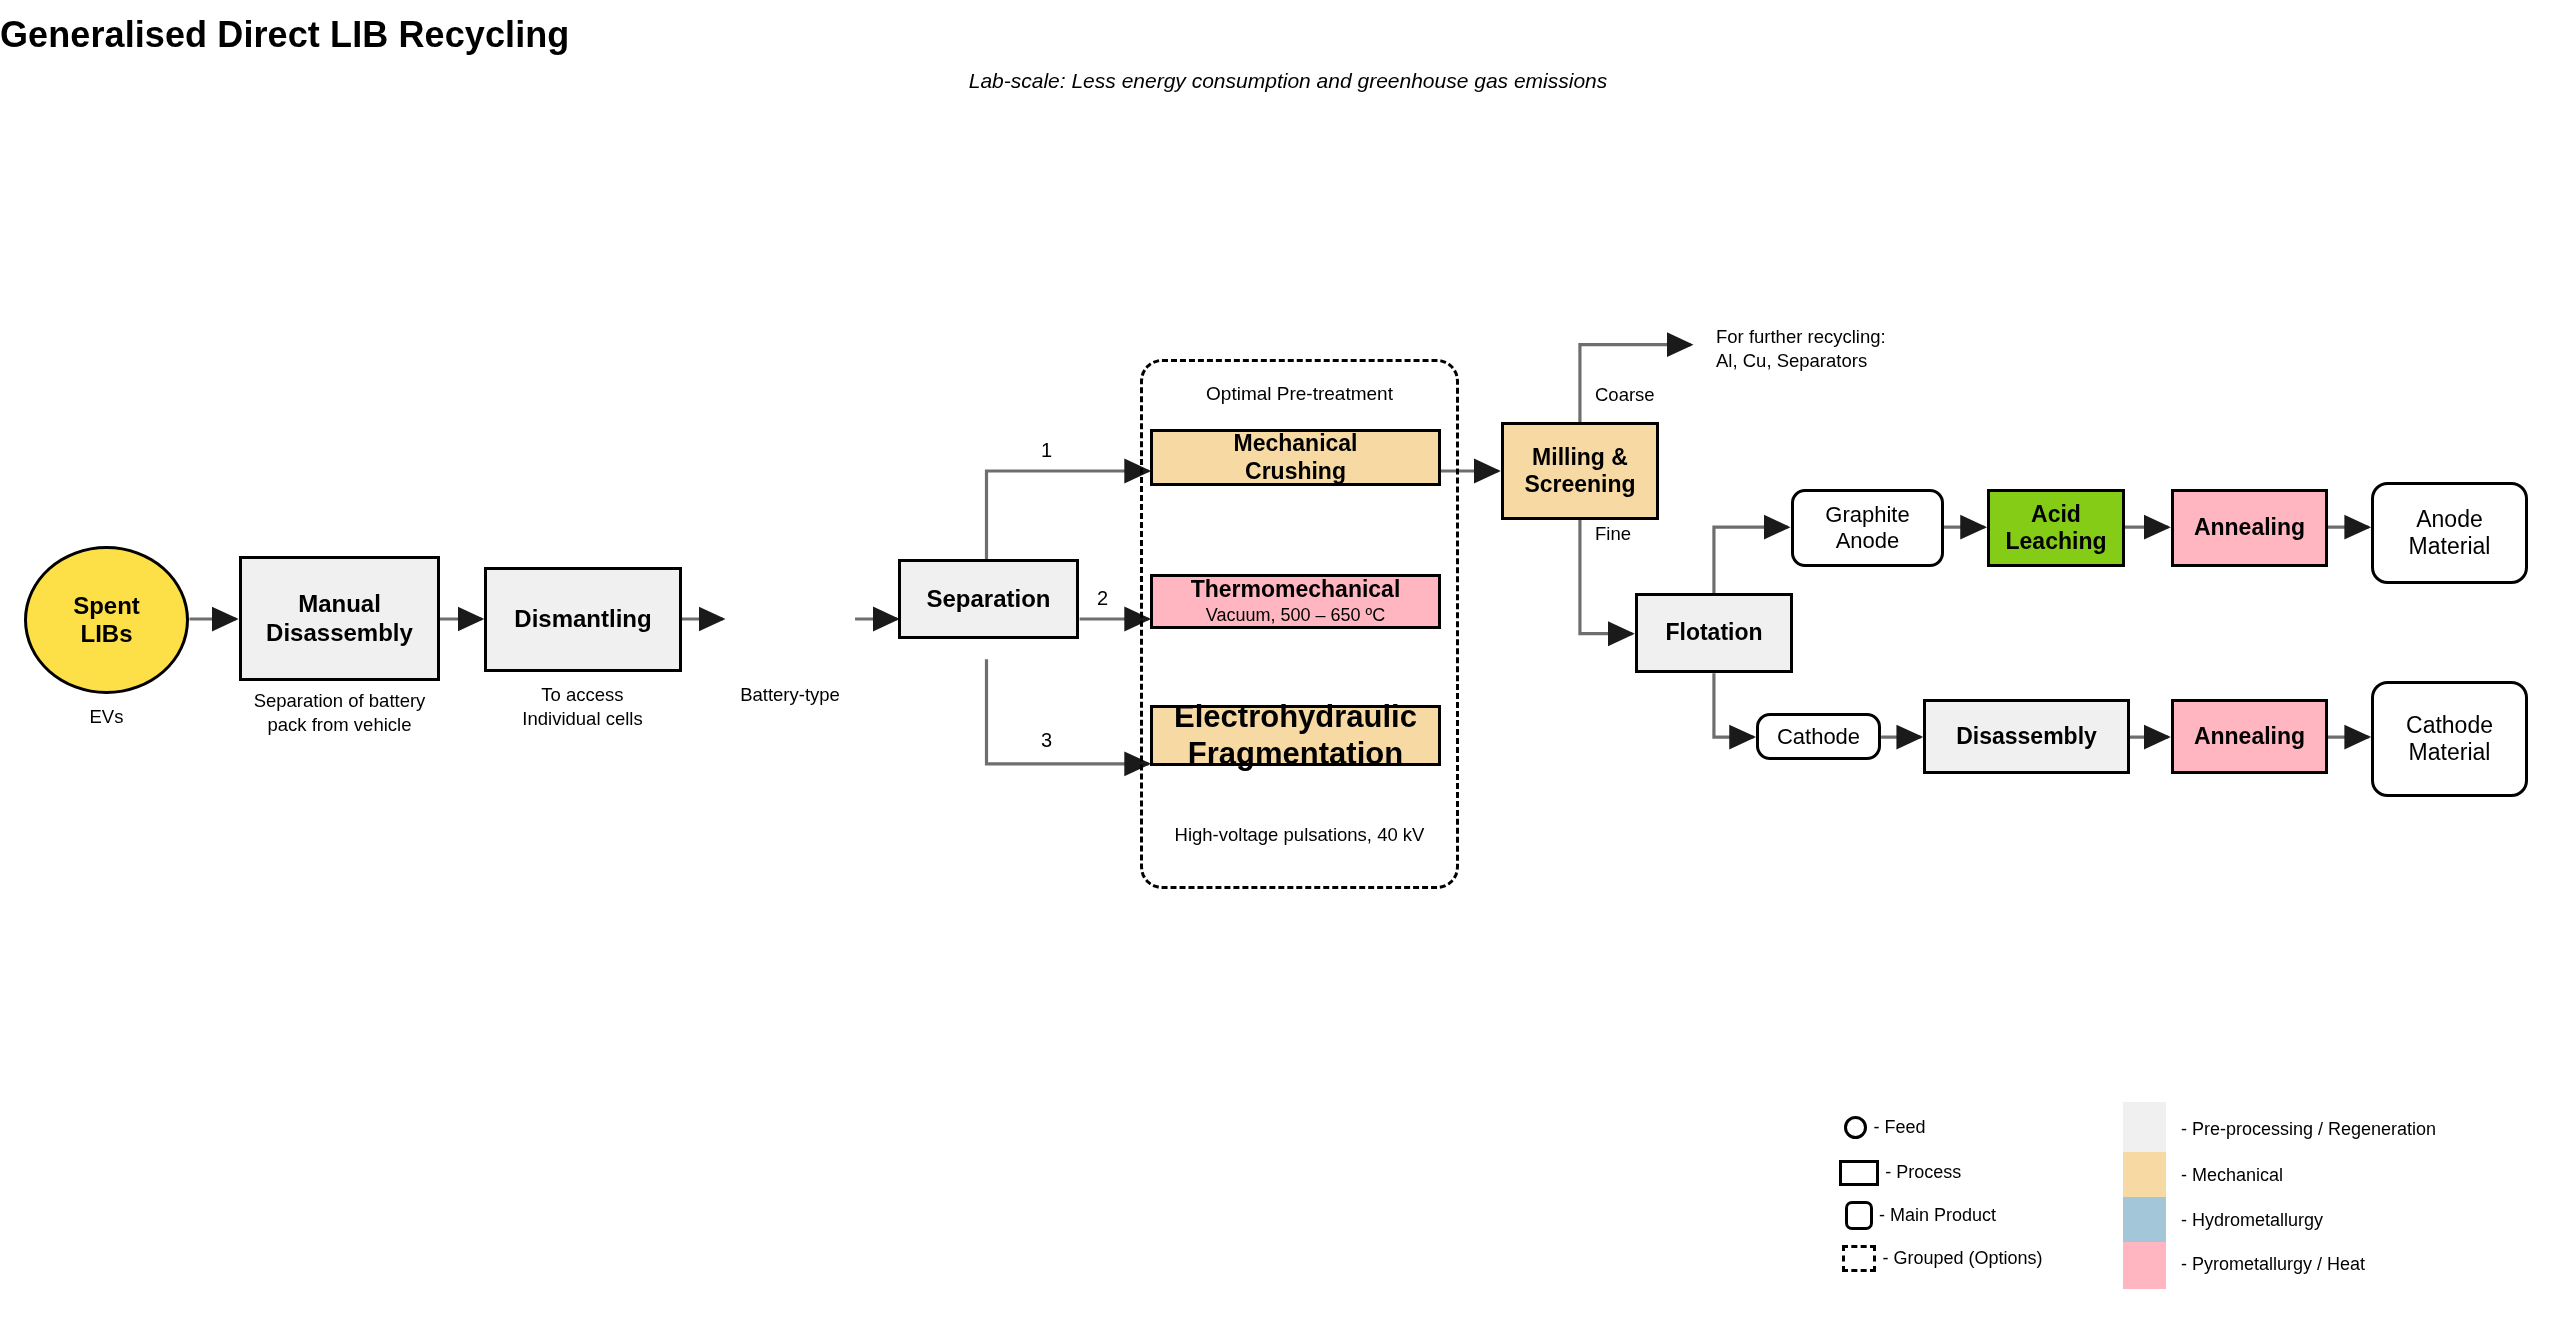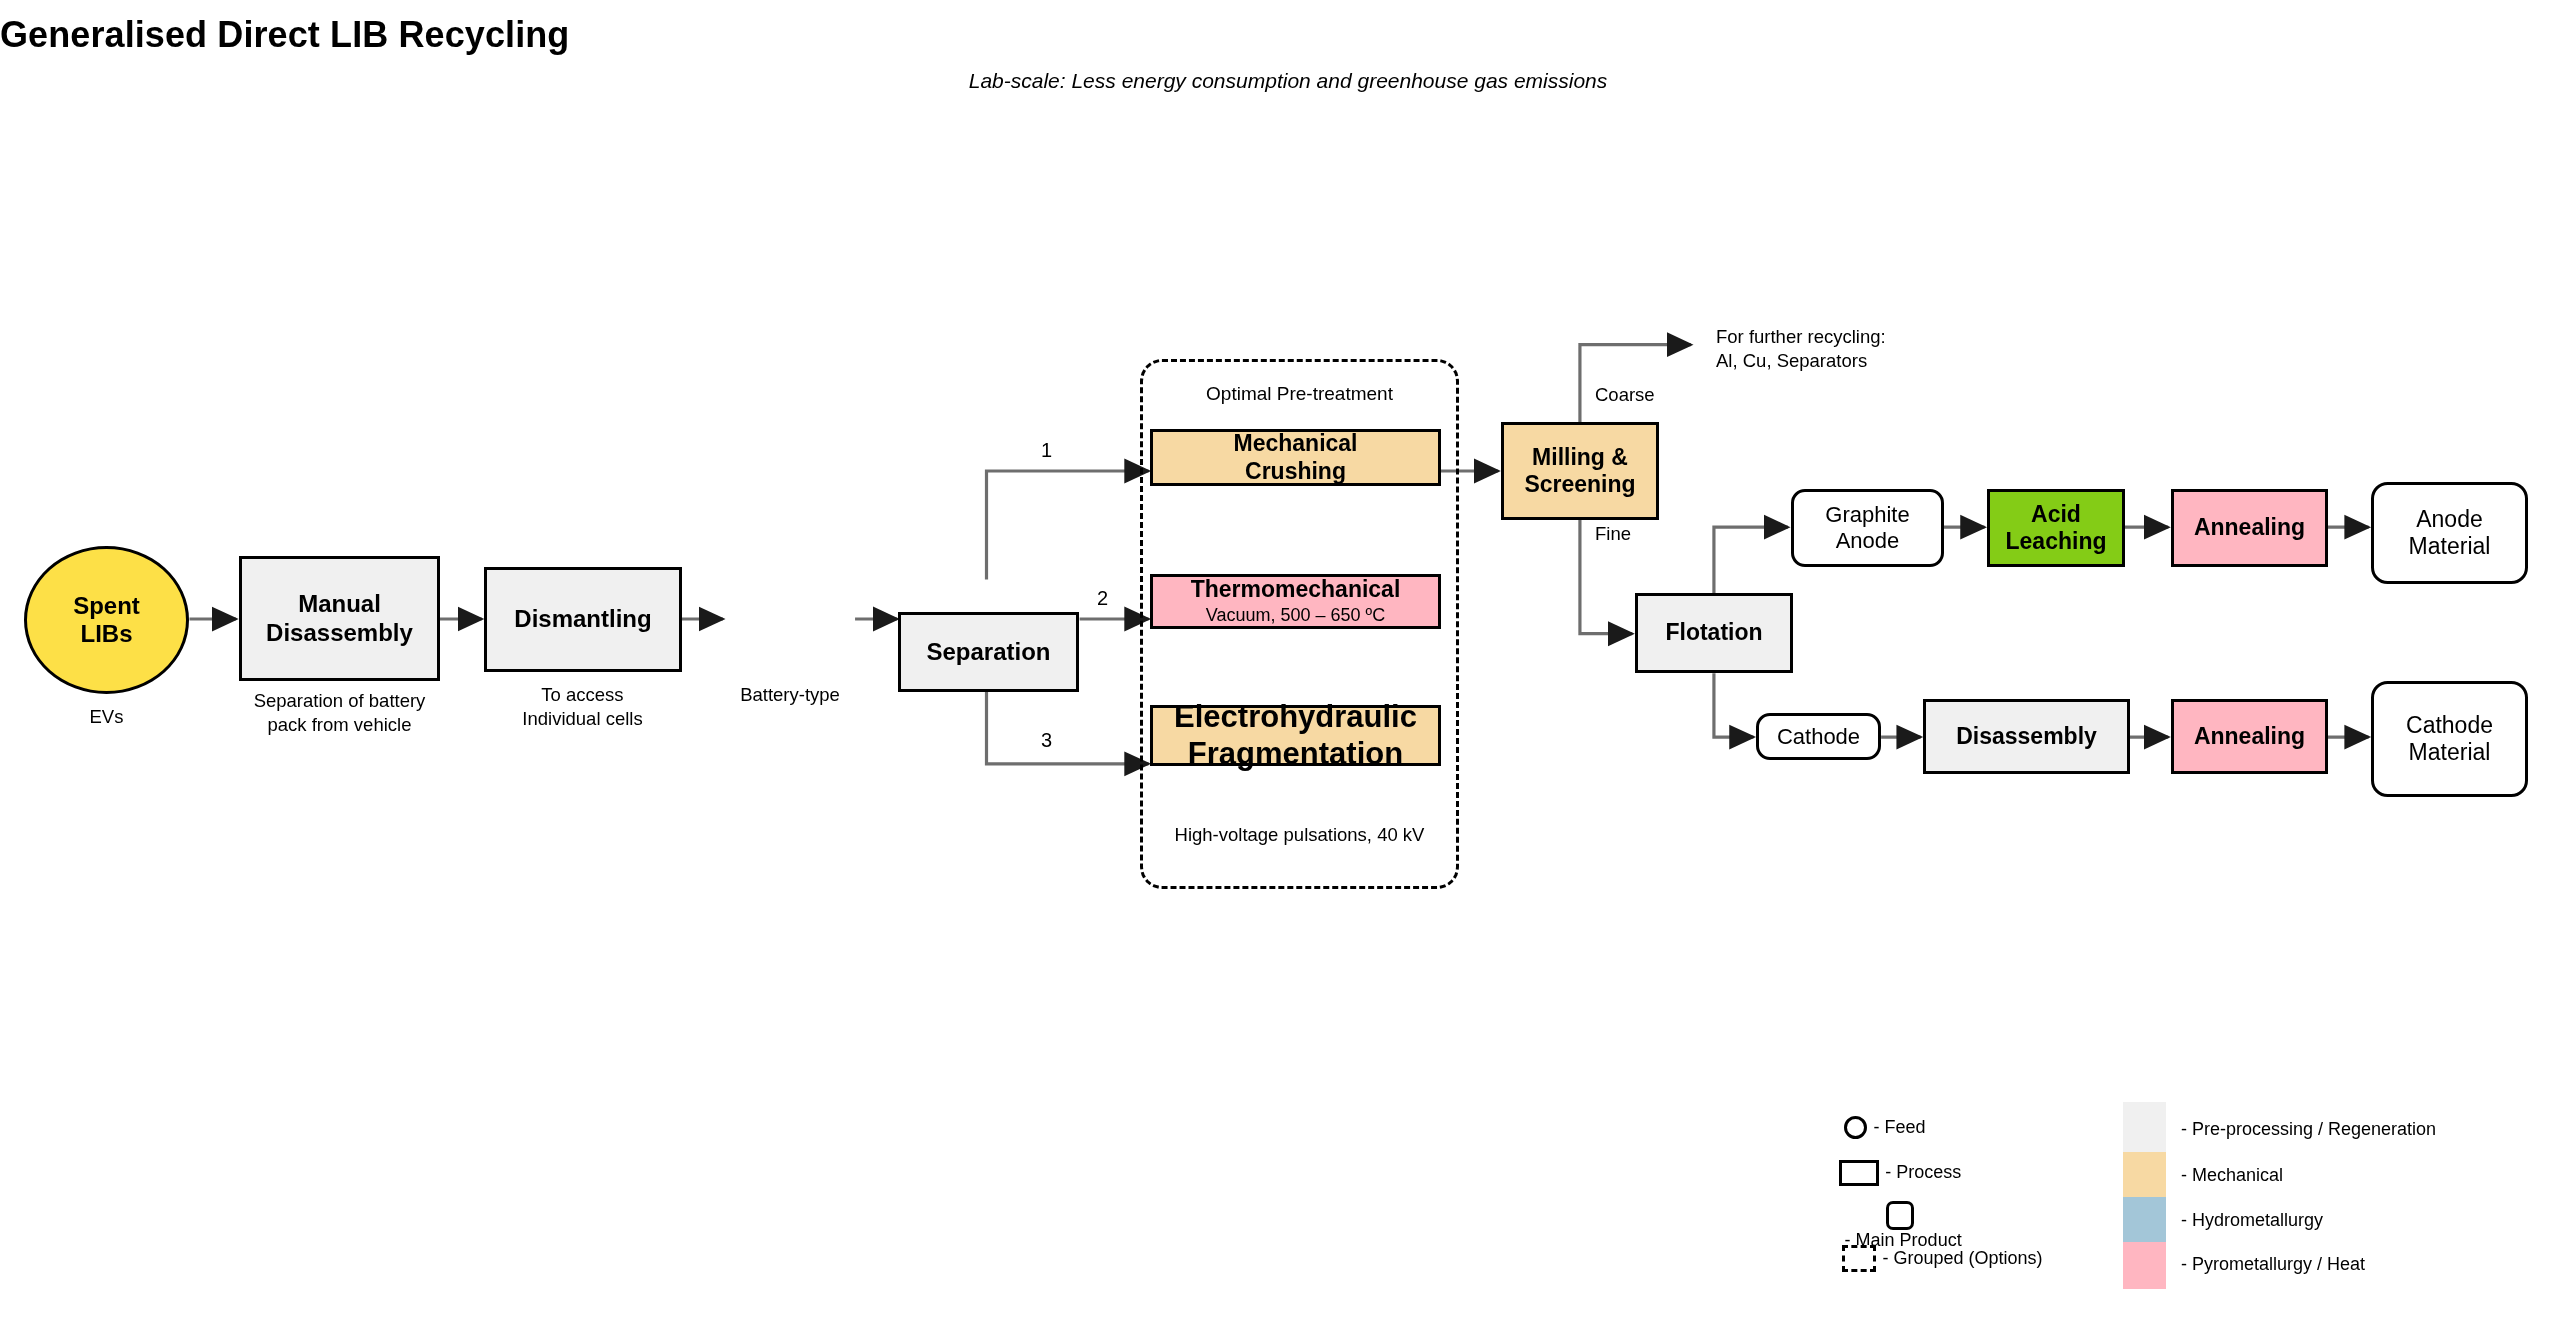--- a/index.html
+++ b/index.html
@@ -136,21 +136,21 @@
 pack from vehicle</div>
 
   <div class="node proc" style="left:484px;top:567px;width:198px;height:105px;font-size:24px;">
     <span class="ttl">Dismantling</span>
   </div>
   <div class="cap" style="left: 471px; top: 683px; width: 223px; white-space: pre-line;">To access
 Individual cells</div>
 
   <div class="cap" style="left:699px;top:683px;width:182px;">Battery-type</div>
 
-  <div class="node proc" style="left:898px;top:612px;width:181px;height:80px;font-size:24px;">
+  <div class="node proc" style="left:898px;top:559px;width:181px;height:80px;font-size:24px;">
     <span class="ttl">Separation</span>
   </div>
 
   <div class="cap" style="left:1021px;top:437px;width:51px;font-size:20px;">1</div>
   <div class="cap" style="left:1077px;top:585px;width:51px;font-size:20px;">2</div>
   <div class="cap" style="left:1021px;top:727px;width:51px;font-size:20px;">3</div>
 
   <div class="groupbox" style="left:1140px;top:359px;width:319px;height:530px;"></div>
   <div class="grouplabel" style="left:1140px;top:383px;width:319px;">Optimal Pre-treatment</div>
 
@@ -224,21 +224,21 @@
   <div class="legend" style="left:1844px;top:1110px;width:708px;height:185px;">
 
     <div class="lg-row" style="left:0px;top:6.4px;">
       <span class="lg-sym sym-circle"></span>
       <span class="lg-text">- Feed</span>
     </div>
     <div class="lg-row" style="left:-5.1px;top:50px;">
       <span class="lg-sym sym-rect"></span>
       <span class="lg-text">- Process</span>
     </div>
-    <div class="lg-row" style="left:0.6px;top:91px;flex-direction:column;">
+    <div class="lg-row" style="left:0.6px;top:91px;">
       <span class="lg-sym sym-round"></span>
       <span class="lg-text">- Main Product</span>
     </div>
     <div class="lg-row" style="left:-1.9px;top:135px;">
       <span class="lg-sym sym-dash"></span>
       <span class="lg-text">- Grouped (Options)</span>
     </div>
 
     <div class="swatchbar" style="left:279px;top:-7.7px;">
       <div class="swatch" style="height:50px;background:#F0F0F0;"></div>

